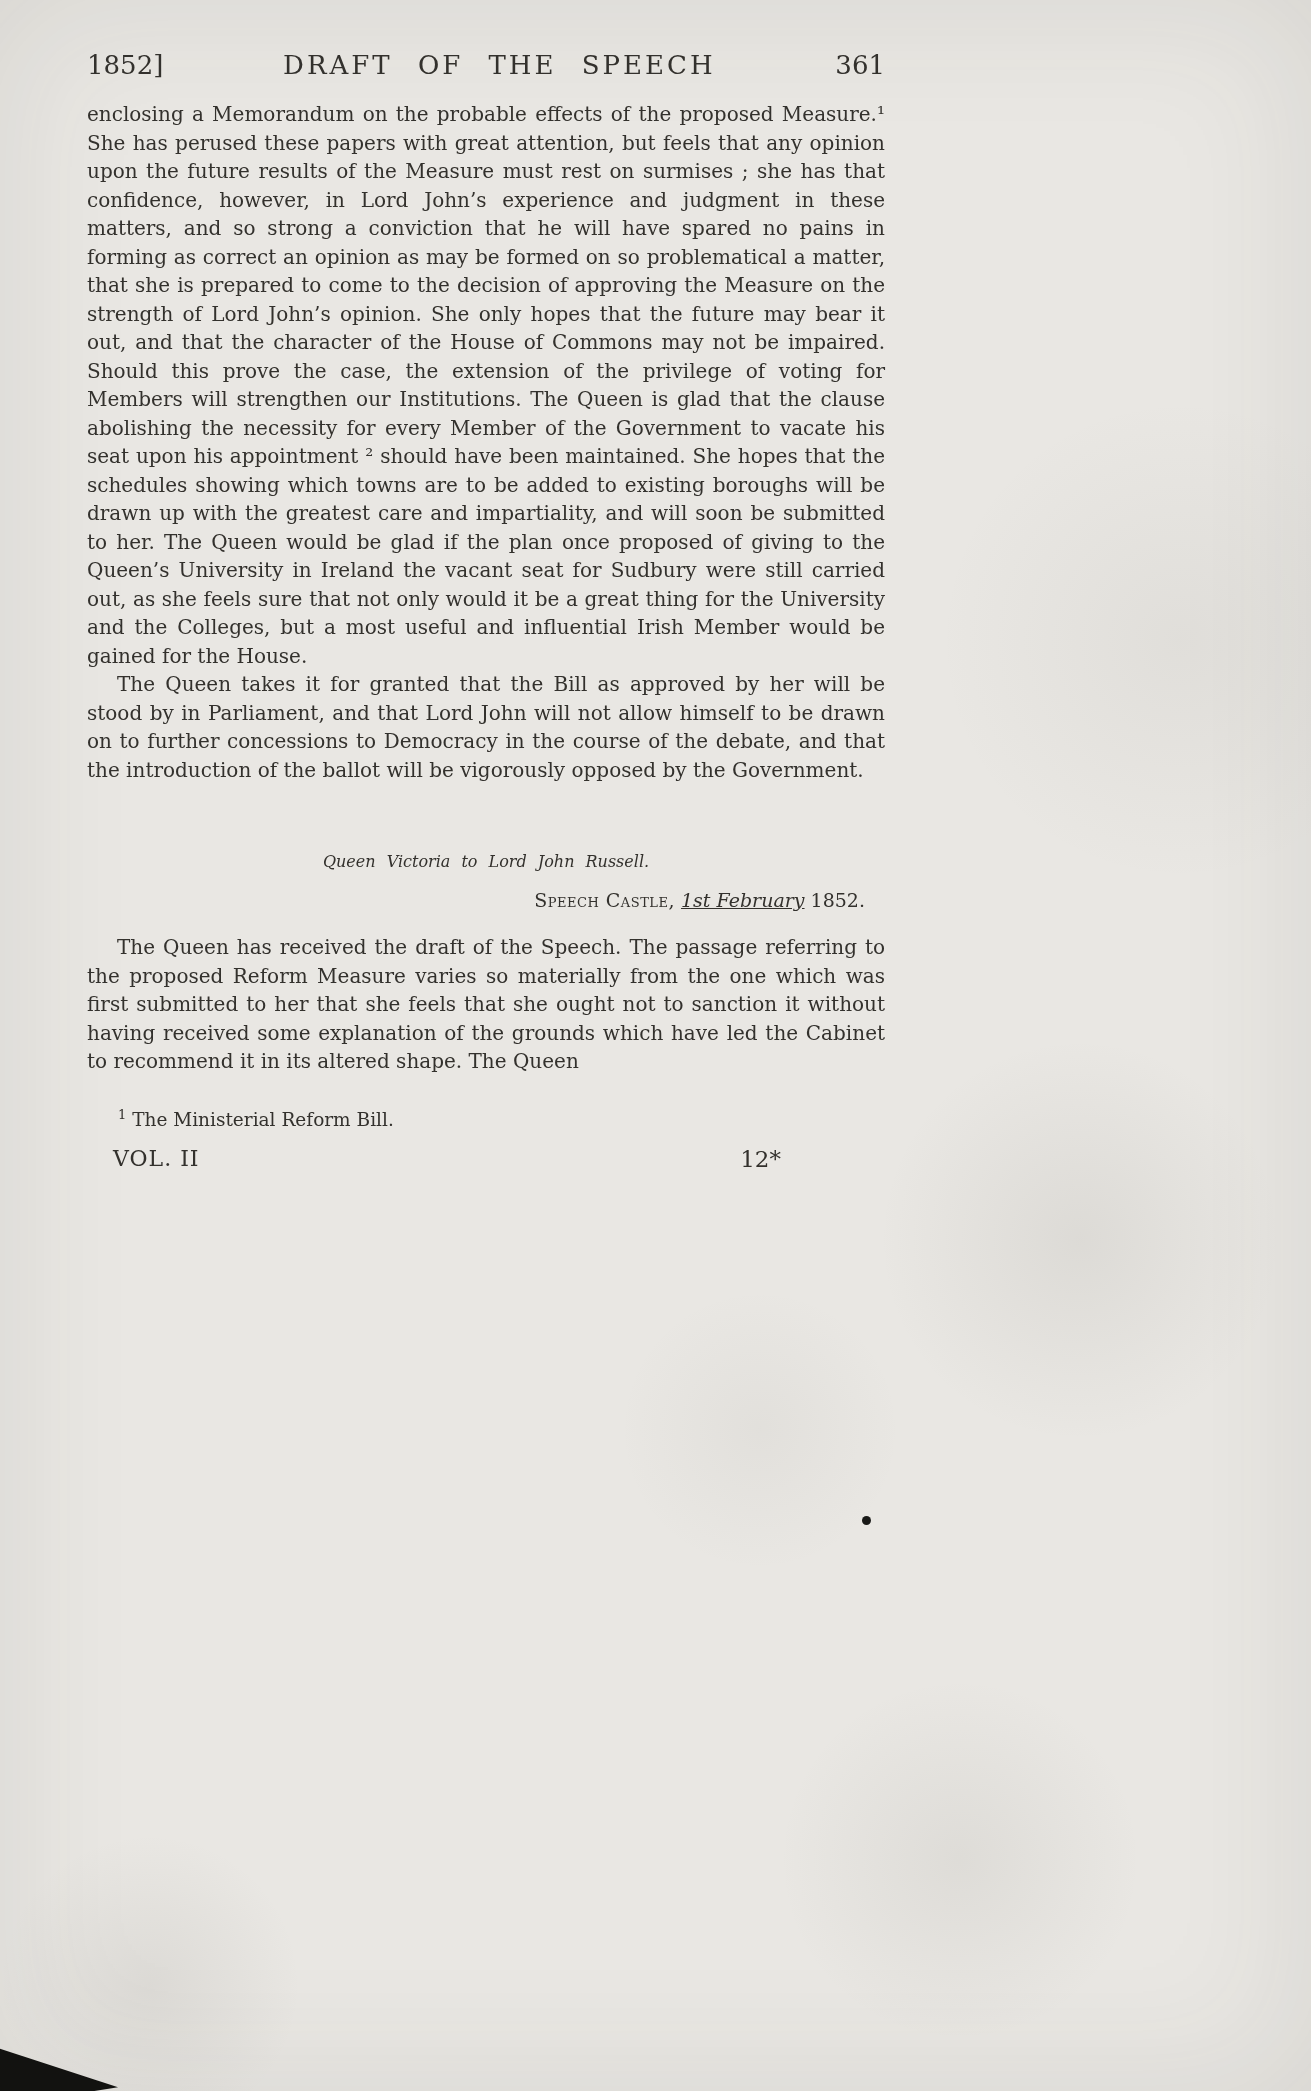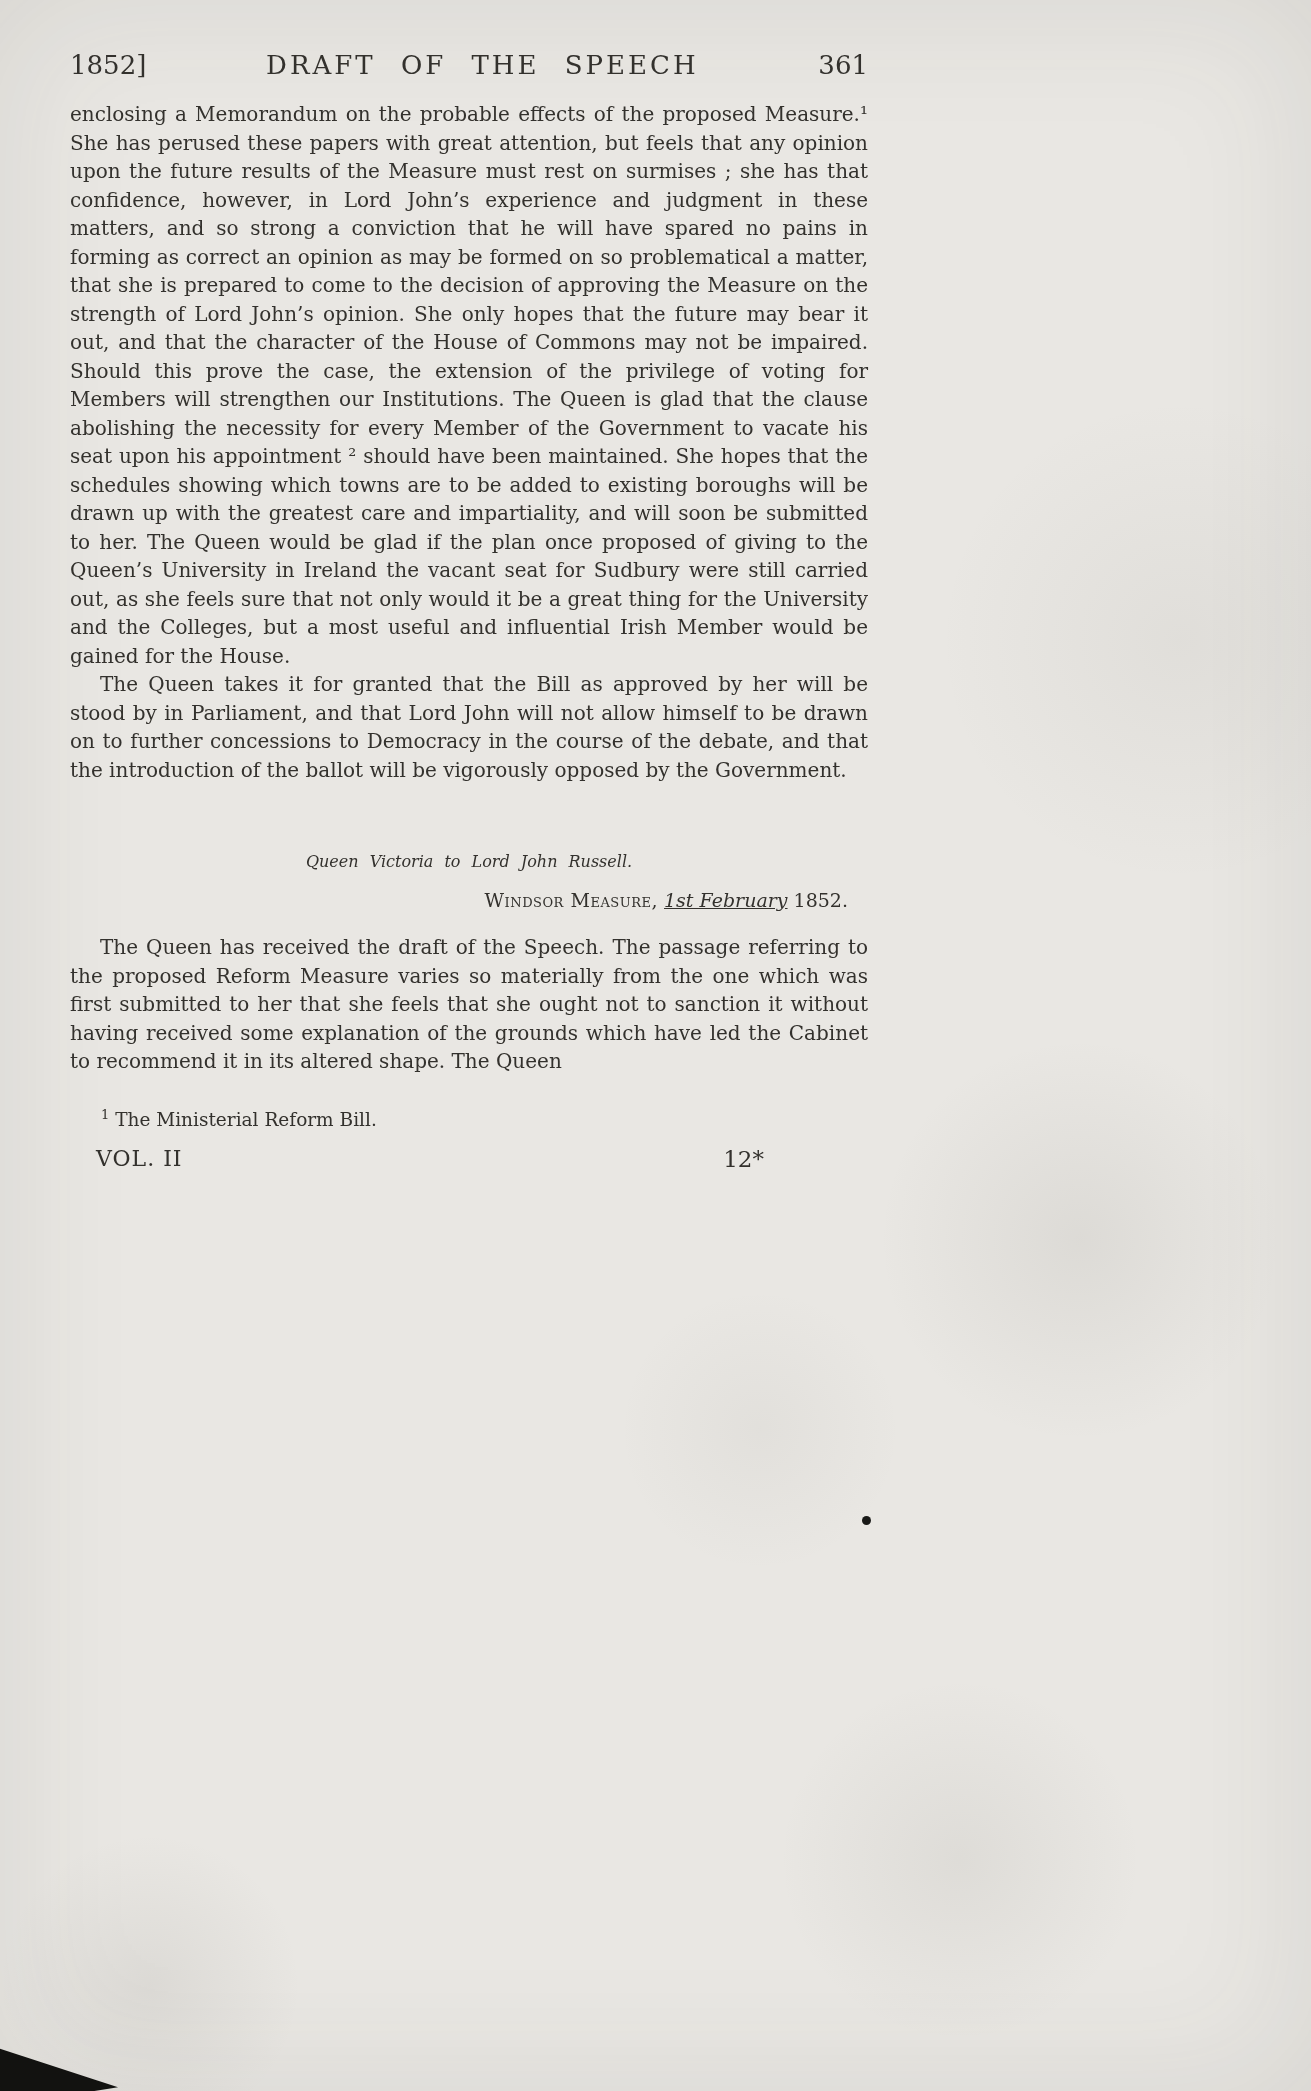--- a/index.html
+++ b/index.html
@@ -17,21 +17,21 @@
       radial-gradient(circle at 1180px 640px,  rgba(110,108,100,0.07), transparent 240px),
       radial-gradient(circle at 960px 1860px,  rgba(110,108,100,0.09), transparent 180px),
       radial-gradient(circle at 150px 1985px,  rgba(110,108,100,0.10), transparent 150px),
       radial-gradient(circle at 760px 1430px,  rgba(110,108,100,0.06), transparent 140px);
     box-shadow: inset 0 0 140px rgba(60,58,52,0.10);
     font-family: "DejaVu Serif", "Liberation Serif", serif;
     color: #33312d;
     overflow: hidden;
   }
 
-  .text-col { position: absolute; left: 70px; top: 50px; width: 798px; }
+  .text-col { position: absolute; left: 87px; top: 50px; width: 798px; }
 
   .page-header {
     display: flex;
     justify-content: space-between;
     align-items: baseline;
     font-size: 26px;
     margin-bottom: 20px;
   }
   .header-title { letter-spacing: 3px; word-spacing: 14px; }
 
@@ -109,21 +109,21 @@
       <span>361</span>
     </div>
 
     <p class="body-text">enclosing a Memorandum on the probable effects of the proposed Measure.¹ She has perused these papers with great attention, but feels that any opinion upon the future results of the Measure must rest on surmises ; she has that confidence, however, in Lord John’s experience and judgment in these matters, and so strong a conviction that he will have spared no pains in forming as correct an opinion as may be formed on so problematical a matter, that she is prepared to come to the decision of approving the Measure on the strength of Lord John’s opinion. She only hopes that the future may bear it out, and that the character of the House of Commons may not be impaired. Should this prove the case, the extension of the privilege of voting for Members will strengthen our Institutions. The Queen is glad that the clause abolishing the necessity for every Member of the Government to vacate his seat upon his appointment ² should have been maintained. She hopes that the schedules showing which towns are to be added to existing boroughs will be drawn up with the greatest care and impartiality, and will soon be submitted to her. The Queen would be glad if the plan once proposed of giving to the Queen’s University in Ireland the vacant seat for Sudbury were still carried out, as she feels sure that not only would it be a great thing for the University and the Colleges, but a most useful and influential Irish Member would be gained for the House.</p>
 
     <p class="body-text indent">The Queen takes it for granted that the Bill as approved by her will be stood by in Parliament, and that Lord John will not allow himself to be drawn on to further concessions to Democracy in the course of the debate, and that the introduction of the ballot will be vigorously opposed by the Government.</p>
 
     <div class="letter-heading">Queen Victoria to Lord John Russell.</div>
 
     <div class="dateline">
-      <span class="sc">Windsor Measure,</span>
+      <span class="sc">Speech Castle,</span>
       <span class="it">1st February</span>
       <span>1852.</span>
     </div>
 
     <p class="body-text indent letter-para">The Queen has received the draft of the Speech. The passage referring to the proposed Reform Measure varies so materially from the one which was first submitted to her that she feels that she ought not to sanction it without having received some explanation of the grounds which have led the Cabinet to recommend it in its altered shape. The Queen</p>
 
     <div class="footnotes">
       <p class="footnote"><span class="fn-marker">1</span> <span>The Ministerial Reform Bill.</span></p>
     </div>
 

